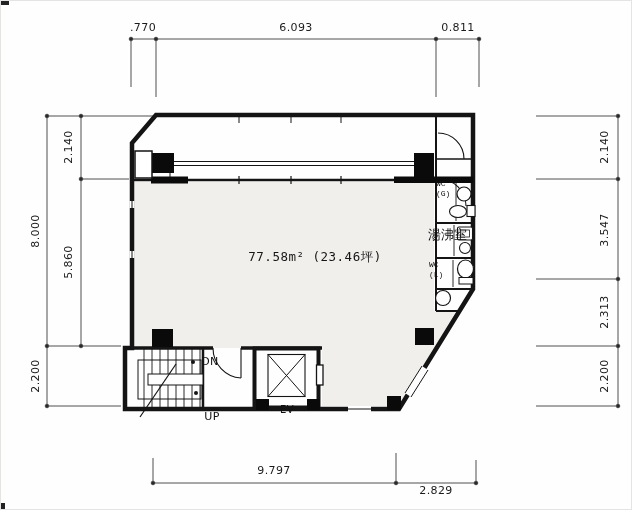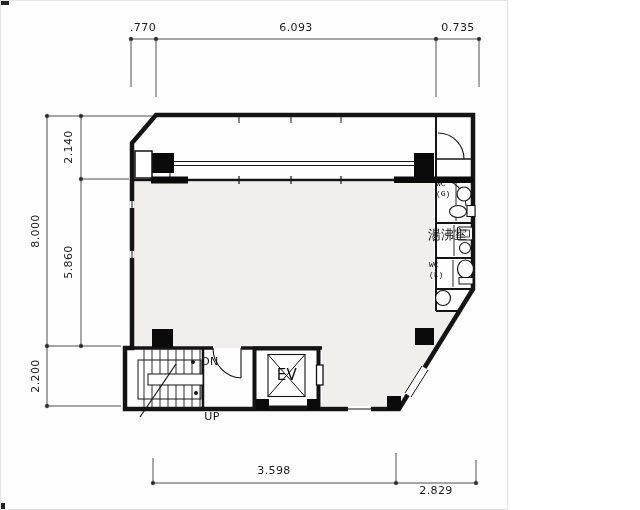--- a/index.html
+++ b/index.html
@@ -1,32 +1,32 @@
 <!DOCTYPE html>
 <html><head>
 <meta charset="utf-8">
 <style>
   html,body{margin:0;padding:0;background:#ffffff;}
   .canvas{
-    position:relative;width:508px;height:510px;background:#fefefe;
+    position:relative;width:632px;height:510px;background:#fefefe;
     font-family:"DejaVu Sans",sans-serif;overflow:hidden;
     box-sizing:border-box;border:1px solid #e4e4e2;
   }
   .plan-svg{position:absolute;left:0;top:0;}
   .lbl{
     position:absolute;transform:translate(-50%,-50%);
     font-size:11px;color:#1b1b1b;white-space:nowrap;letter-spacing:.4px;
   }
   .lbl.v{transform:translate(-50%,-50%) rotate(-90deg);}
   .area-lbl{
     font-family:"DejaVu Sans Mono","DejaVu Sans",monospace;
     font-size:12.5px;color:#161616;letter-spacing:.5px;
   }
   .dir-lbl{font-size:11px;color:#111;letter-spacing:.5px;text-align:right;}
-  .ev-lbl{font-size:15px;color:#111;}
+  .ev-lbl{font-size:10px;color:#111;margin-top:34px;}
   .tiny{
     position:absolute;font-size:8px;line-height:9.5px;color:#111;
     letter-spacing:0;white-space:nowrap;transform:none;font-family:Liberation Mono, monospace;
   }
   .tiny span{display:block;}
 </style>
 </head>
 <body>
 
 <div class="canvas">
@@ -189,35 +189,36 @@
     </g>
 
     <g fill="#222" stroke="none">
       <rect x="0" y="0" width="8" height="4"></rect>
       <rect x="0" y="502" width="4" height="8"></rect>
     </g>
   </svg>
 
   <div class="lbl" style="left:142px;top:26px">.770</div>
   <div class="lbl" style="left:295px;top:26px">6.093</div>
-  <div class="lbl" style="left:457px;top:26px">0.735</div>
+  <div class="lbl" style="left:457px;top:26px">0.811</div>
 
   <div class="lbl v" style="left:67px;top:146px">2.140</div>
   <div class="lbl v" style="left:34px;top:230px">8.000</div>
   <div class="lbl v" style="left:67px;top:261px">5.860</div>
   <div class="lbl v" style="left:34px;top:375px">2.200</div>
 
   <div class="lbl v" style="left:603px;top:146px">2.140</div>
   <div class="lbl v" style="left:603px;top:229px">3.547</div>
   <div class="lbl v" style="left:603px;top:311px">2.313</div>
   <div class="lbl v" style="left:603px;top:375px">2.200</div>
 
-  <div class="lbl" style="left:273px;top:469px">3.598</div>
+  <div class="lbl" style="left:273px;top:469px">9.797</div>
   <div class="lbl" style="left:435px;top:489px">2.829</div>
 
+  <div class="lbl area-lbl" style="left:314px;top:256px">77.58m² (23.46坪)</div>
 
   <div class="lbl dir-lbl" style="left:209px;top:360px">DN</div>
   <div class="lbl dir-lbl" style="left:211px;top:415px">UP</div>
   <div class="lbl ev-lbl" style="left:286px;top:374px">EV</div>
 
   <div class="tiny" style="left:435px;top:178px">
     <span>WC</span>
     <span>(G)</span>
   </div>
   <div class="tiny" style="left:427px;top:230px;font-size:13px">湯沸室</div>

